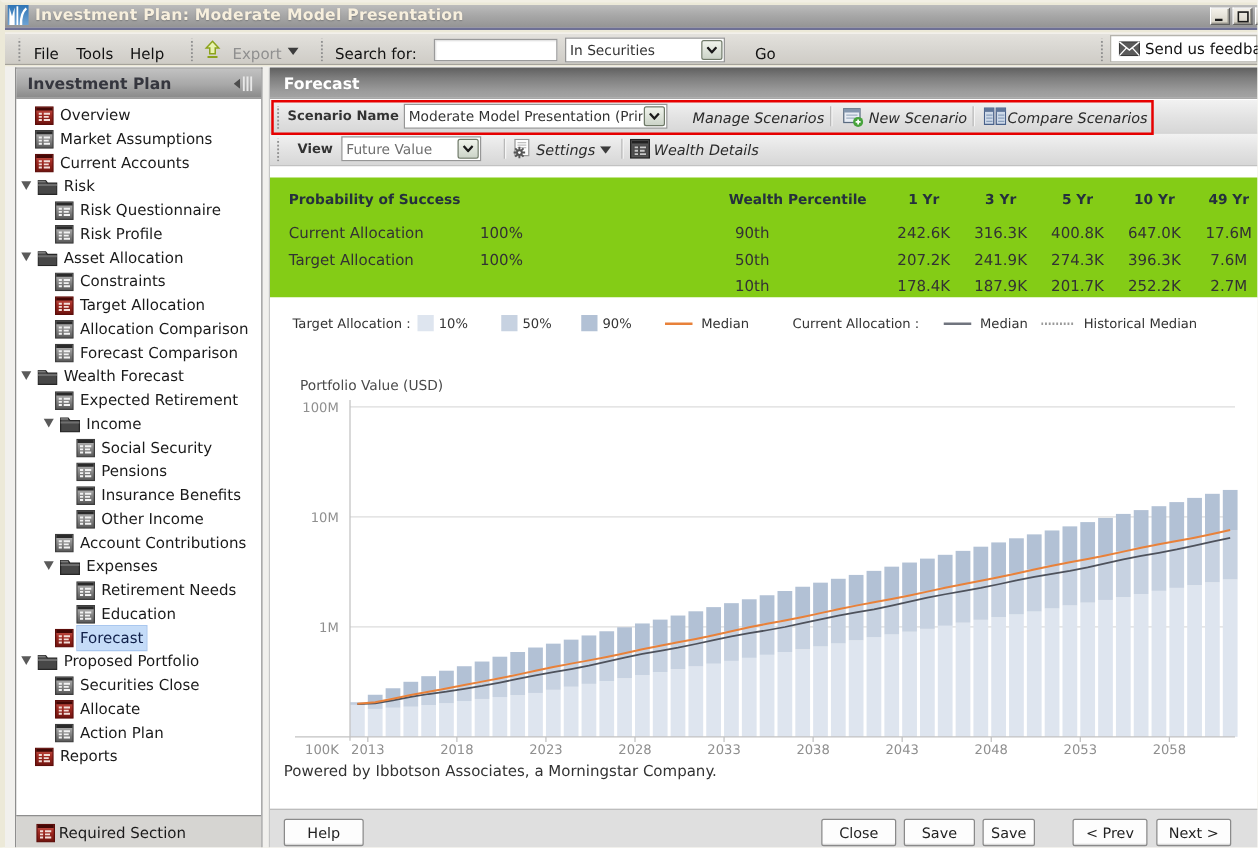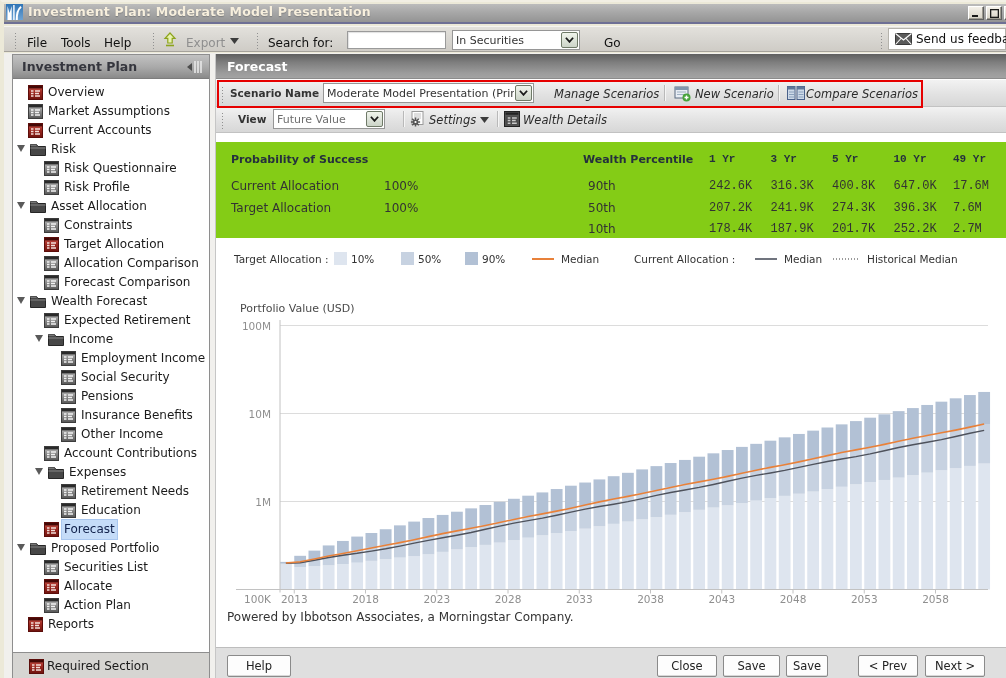--- a/index.html
+++ b/index.html
@@ -75,21 +75,21 @@
   .tbar2 { top:53px; height:26px; }
   .tlabel { position:absolute; font-size:10.5px; font-weight:bold; color:#333; }
   .tbtn { position:absolute; font-size:11.5px; color:#2b2b2b; white-space:nowrap;font-style:italic; }
   .tsep { position:absolute; top:5px; width:1px; height:16px; background:#b9b9b9; box-shadow:1px 0 0 #f5f5f5; }
   .redbox { position:absolute; left:1px; top:26px; width:706px; height:28px; border:2px solid #e60000; z-index:5; pointer-events:none; }
 
   
   .stats { position:absolute; left:0; right:0; top:88px; height:96px; background:#84cc16; }
   .stats .hdr { position:absolute; font-size:11px; font-weight:bold; color:#25303d; }
   .stats .cell { position:absolute; font-size:12px; color:#333; }
-  .stats .num { text-align:left;font-family:Liberation Mono, monospace; }
+  .stats .num { text-align:center; }
 
   
   .legend { position:absolute; left:0; right:0; top:184px; height:44px; background:#fff; }
   .legend .li { position:absolute; top:15px; font-size:10.5px; color:#333; white-space:nowrap; }
   .legend .sw { position:absolute; top:14px; width:13px; height:13px; }
   .legend .ln { position:absolute; top:20px; width:22px; height:2px; }
   .legend .dot { position:absolute; top:20px; width:26px; height:2px;
     background-image:linear-gradient(90deg,#9a9a9a 50%,transparent 50%); background-size:3px 2px; }
 
   
@@ -364,31 +364,20 @@
           </div>
           <div class="trow">
             <span class="ticon" style="left:48px">
               <svg width="15" height="15" viewBox="0 0 15 15">
                 <rect x="0.5" y="0.5" width="14" height="14" fill="url(#gpg)" stroke="#3c3c3c"></rect>
                 <rect x="1" y="1" width="13" height="2.4" fill="#2a2a2a"></rect>
                 <path d="M3 6 H5.5 M3 8.5 H5.5 M3 11 H5.5" stroke="#f2f2f2" stroke-width="1.5"></path>
                 <path d="M7 6 H12 M7 8.5 H11 M7 11 H12" stroke="#f2f2f2" stroke-width="1.5"></path>
               </svg>
             </span>
-            <span class="lbl" style="left:68px">Employment Income</span>
-          </div>
-          <div class="trow">
-            <span class="ticon" style="left:48px">
-              <svg width="15" height="15" viewBox="0 0 15 15">
-                <rect x="0.5" y="0.5" width="14" height="14" fill="url(#gpg)" stroke="#3c3c3c"></rect>
-                <rect x="1" y="1" width="13" height="2.4" fill="#2a2a2a"></rect>
-                <path d="M3 6 H5.5 M3 8.5 H5.5 M3 11 H5.5" stroke="#f2f2f2" stroke-width="1.5"></path>
-                <path d="M7 6 H12 M7 8.5 H11 M7 11 H12" stroke="#f2f2f2" stroke-width="1.5"></path>
-              </svg>
-            </span>
             <span class="lbl" style="left:68px">Social Security</span>
           </div>
           <div class="trow">
             <span class="ticon" style="left:48px">
               <svg width="15" height="15" viewBox="0 0 15 15">
                 <rect x="0.5" y="0.5" width="14" height="14" fill="url(#gpg)" stroke="#3c3c3c"></rect>
                 <rect x="1" y="1" width="13" height="2.4" fill="#2a2a2a"></rect>
                 <path d="M3 6 H5.5 M3 8.5 H5.5 M3 11 H5.5" stroke="#f2f2f2" stroke-width="1.5"></path>
                 <path d="M7 6 H12 M7 8.5 H11 M7 11 H12" stroke="#f2f2f2" stroke-width="1.5"></path>
               </svg>
@@ -485,21 +474,21 @@
           </div>
           <div class="trow">
             <span class="ticon" style="left:31px">
               <svg width="15" height="15" viewBox="0 0 15 15">
                 <rect x="0.5" y="0.5" width="14" height="14" fill="url(#gpg)" stroke="#3c3c3c"></rect>
                 <rect x="1" y="1" width="13" height="2.4" fill="#2a2a2a"></rect>
                 <path d="M3 6 H5.5 M3 8.5 H5.5 M3 11 H5.5" stroke="#f2f2f2" stroke-width="1.5"></path>
                 <path d="M7 6 H12 M7 8.5 H11 M7 11 H12" stroke="#f2f2f2" stroke-width="1.5"></path>
               </svg>
             </span>
-            <span class="lbl" style="left:51px">Securities List</span>
+            <span class="lbl" style="left:51px">Securities Close</span>
           </div>
           <div class="trow">
             <span class="ticon" style="left:31px">
               <svg width="15" height="15" viewBox="0 0 15 15">
                 <rect x="0.5" y="0.5" width="14" height="14" fill="url(#gpr)" stroke="#5c0d0a"></rect>
                 <rect x="1" y="1" width="13" height="2.4" fill="#430806"></rect>
                 <path d="M3 6 H5.5 M3 8.5 H5.5 M3 11 H5.5" stroke="#f3ded9" stroke-width="1.5"></path>
                 <path d="M7 6 H12 M7 8.5 H11 M7 11 H12" stroke="#f3ded9" stroke-width="1.5"></path>
               </svg>
             </span>

